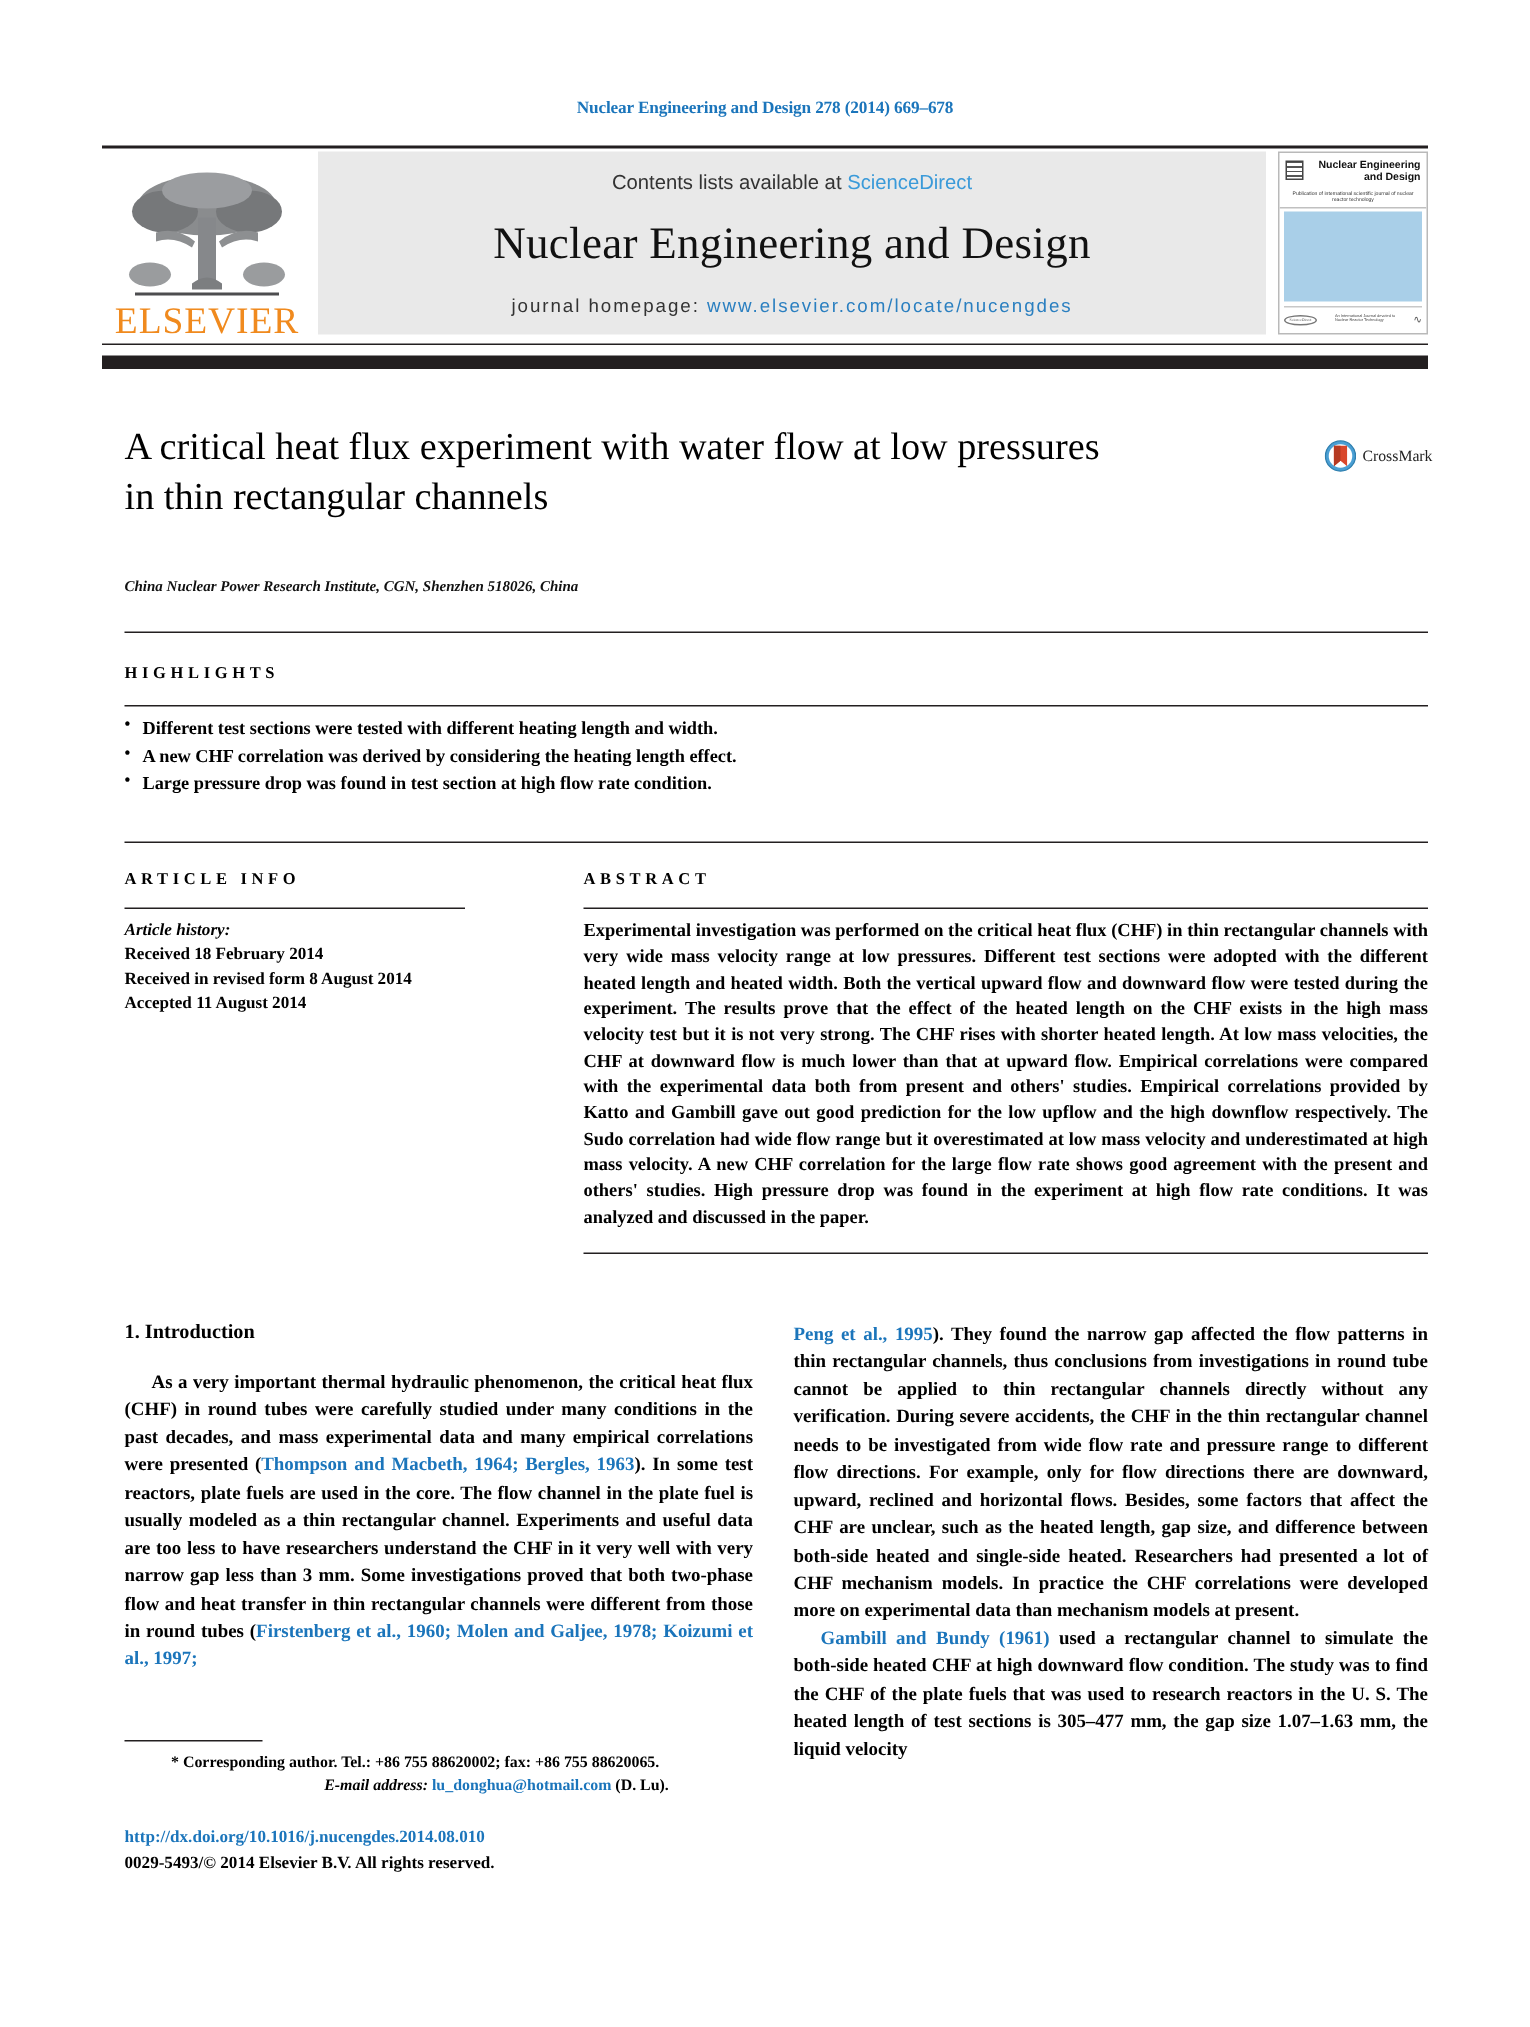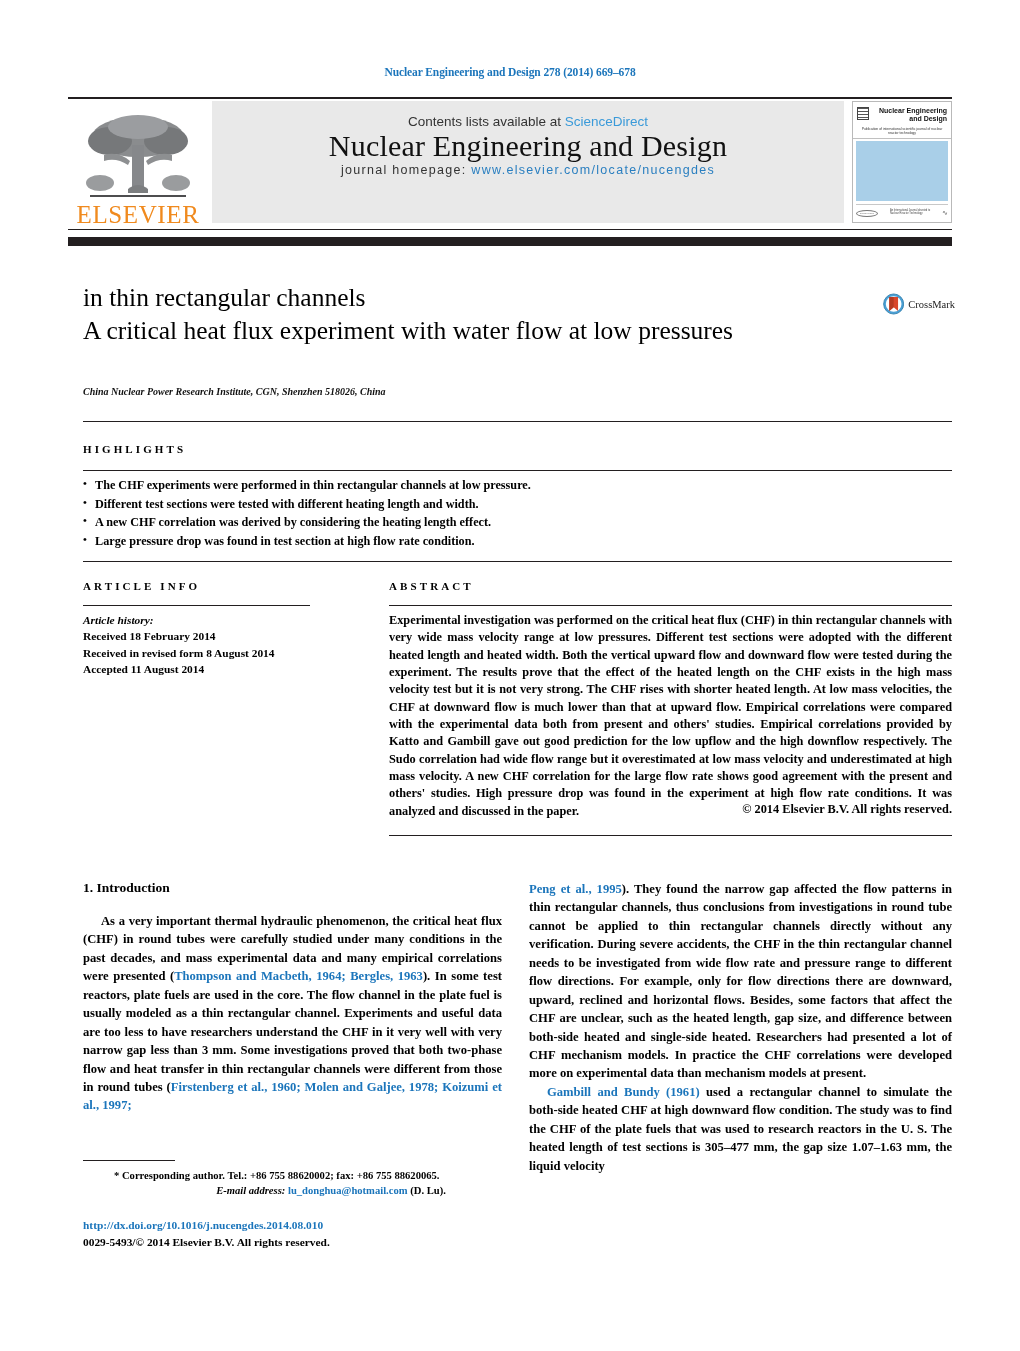--- a/index.html
+++ b/index.html
@@ -60,21 +60,21 @@
     line-height: 1;
     margin-top: 1px;
   }
   .journal-band {
     flex: 1;
     background: #e9e9e9;
     margin: 0 8px 0 4px;
     display: flex;
     flex-direction: column;
     align-items: center;
-    justify-content: flex-start;
+    justify-content: space-between;
     padding: 13px 0 12px 0;
     height: 122px;
   }
   .contents-line {
     font-family: "Liberation Sans", sans-serif;
     font-size: 13.5px;
     color: #333333;
   }
   .contents-line .sd { color: #3a9ad9; }
   .journal-title {
@@ -409,63 +409,61 @@
         </div>
         <div class="elsevier-mini">∿</div>
       </div>
     </div>
   </div>
 
   <div class="masthead-bottom-rule"></div>
   <div class="heavy-bar"></div>
 
   <div class="title">
+    <div>A critical heat flux experiment with water flow at low pressures</div>
     <div>in thin rectangular channels</div>
-    <div>A critical heat flux experiment with water flow at low pressures</div>
   </div>
 
   <div class="crossmark">
     <svg width="34" height="34" viewBox="0 0 34 34">
       <circle cx="17" cy="17" r="16" fill="#4a9fd4"></circle>
       <circle cx="17" cy="17" r="12.5" fill="#ffffff"></circle>
       <path d="M10 6 L24 6 L24 28 L17 22 L10 28 Z" fill="#d9472b"></path>
       <path d="M17 22 L10 28 L10 6 L17 6 Z" fill="#b63a22"></path>
       <circle cx="17" cy="17" r="16" fill="none" stroke="#2f7fae" stroke-width="1.4"></circle>
     </svg>
     <span class="crossmark-label">CrossMark</span>
   </div>
 
 
   <div class="affiliation">China Nuclear Power Research Institute, CGN, Shenzhen 518026, China</div>
 
   <div class="rule-thin hl-rule-top"></div>
   <div class="hl-head">HIGHLIGHTS</div>
   <div class="rule-thin hl-rule-mid"></div>
   <ul class="hl-list">
-    <li>The CHF experiments were performed in thin rectangular channels at low pressure.</li>
     <li>Different test sections were tested with different heating length and width.</li>
     <li>A new CHF correlation was derived by considering the heating length effect.</li>
     <li>Large pressure drop was found in test section at high flow rate condition.</li>
   </ul>
   <div class="rule-thin hl-rule-bot"></div>
 
   <div class="ai-head">ARTICLE INFO</div>
   <div class="ab-head">ABSTRACT</div>
   <div class="rule-thin ai-rule"></div>
   <div class="rule-thin ab-rule"></div>
 
   <div class="ai-body">
     <div class="ital">Article history:</div>
     <div>Received 18 February 2014</div>
     <div>Received in revised form 8 August 2014</div>
     <div>Accepted 11 August 2014</div>
   </div>
 
   <div class="ab-body">Experimental investigation was performed on the critical heat flux (CHF) in thin rectangular channels with very wide mass velocity range at low pressures. Different test sections were adopted with the different heated length and heated width. Both the vertical upward flow and downward flow were tested during the experiment. The results prove that the effect of the heated length on the CHF exists in the high mass velocity test but it is not very strong. The CHF rises with shorter heated length. At low mass velocities, the CHF at downward flow is much lower than that at upward flow. Empirical correlations were compared with the experimental data both from present and others' studies. Empirical correlations provided by Katto and Gambill gave out good prediction for the low upflow and the high downflow respectively. The Sudo correlation had wide flow range but it overestimated at low mass velocity and underestimated at high mass velocity. A new CHF correlation for the large flow rate shows good agreement with the present and others' studies. High pressure drop was found in the experiment at high flow rate conditions. It was analyzed and discussed in the paper.</div>
-  <div class="ab-copyright">© 2014 Elsevier B.V. All rights reserved.</div>
   <div class="rule-thin ab-rule-bot"></div>
 
   <div class="sec-head">1. Introduction</div>
 
   <div class="col-left">
     <p><span>As a very important thermal hydraulic phenomenon, the critical heat flux (CHF) in round tubes were carefully studied under many conditions in the past decades, and mass experimental data and many empirical correlations were presented (</span><span class="lnk">Thompson and Macbeth, 1964; Bergles, 1963</span><span>). In some test reactors, plate fuels are used in the core. The flow channel in the plate fuel is usually modeled as a thin rectangular channel. Experiments and useful data are too less to have researchers understand the CHF in it very well with very narrow gap less than 3 mm. Some investigations proved that both two-phase flow and heat transfer in thin rectangular channels were different from those in round tubes (</span><span class="lnk">Firstenberg et al., 1960; Molen and Galjee, 1978; Koizumi et al., 1997;</span></p>
   </div>
 
   <div class="col-right">
     <p style="text-indent:0"><span class="lnk">Peng et al., 1995</span><span>). They found the narrow gap affected the flow patterns in thin rectangular channels, thus conclusions from investigations in round tube cannot be applied to thin rectangular channels directly without any verification. During severe accidents, the CHF in the thin rectangular channel needs to be investigated from wide flow rate and pressure range to different flow directions. For example, only for flow directions there are downward, upward, reclined and horizontal flows. Besides, some factors that affect the CHF are unclear, such as the heated length, gap size, and difference between both-side heated and single-side heated. Researchers had presented a lot of CHF mechanism models. In practice the CHF correlations were developed more on experimental data than mechanism models at present.</span></p>

